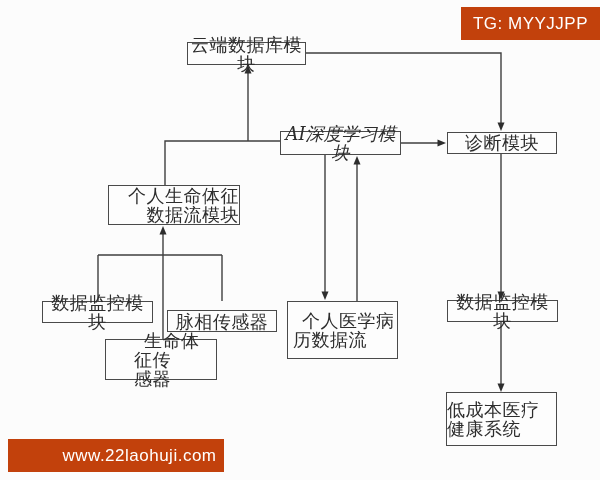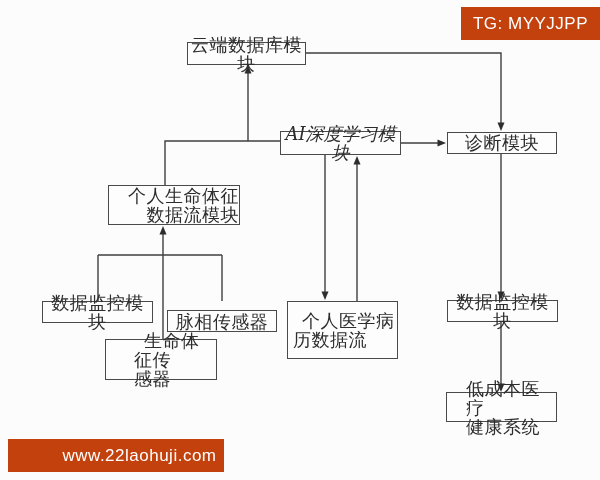--- a/index.html
+++ b/index.html
@@ -39,21 +39,21 @@
   #node-ai-deep-learning    {left:280px;top:131px;width:121px;height:24px;letter-spacing:0;font-style:italic;}
   #node-diagnosis           {left:447px;top:132px;width:110px;height:22px;font-family:Liberation Serif, serif;}
   #node-vital-signs-stream  {left:108px;top:185px;width:132px;height:40px;padding-left:10px;text-align:right;}
   #node-bp-monitor          {left:42px; top:301px;width:111px;height:22px;}
   #node-pulse-sensor        {left:167px;top:310px;width:110px;height:22px;}
   #node-vital-signs-sensor  {left:105px;top:339px;width:112px;height:41px;padding-left:6px;}
   #node-vital-signs-sensor .lbl{text-indent:10px;margin-left:22px;}
   #node-medical-record      {left:287px;top:301px;width:111px;height:58px;padding-left:5px;}
   #node-medical-record .lbl {text-indent:9px;}
   #node-data-monitoring     {left:447px;top:300px;width:111px;height:22px;}
-  #node-low-cost-system     {left:446px;top:392px;width:111px;height:30px;padding-left:19px;}
+  #node-low-cost-system     {left:446px;top:392px;width:111px;height:54px;}
   .watermark{
     position:absolute;
     background:#c2410c;
     color:#fff;
     font-family:"Liberation Sans","DejaVu Sans",sans-serif;
     display:flex;align-items:center;justify-content:center;
     letter-spacing:0.5px;
   }
   #wm-telegram{left:461px;top:7px;width:139px;height:33px;font-size:17px;}
   #wm-website{left:8px;top:439px;width:169px;height:33px;font-size:17px;padding-left:47px;}

